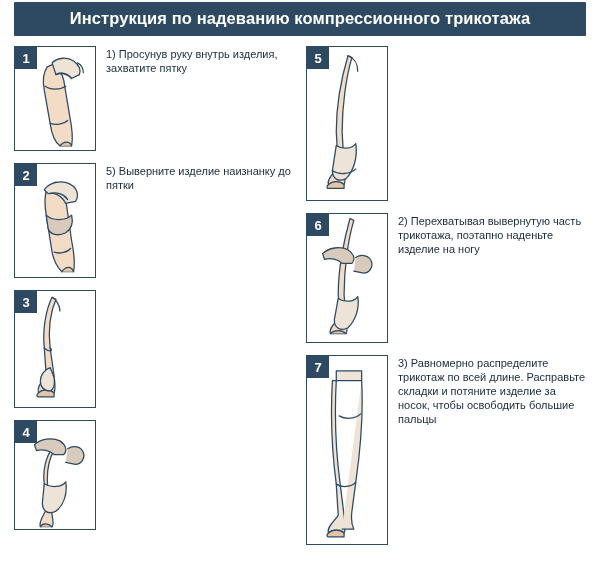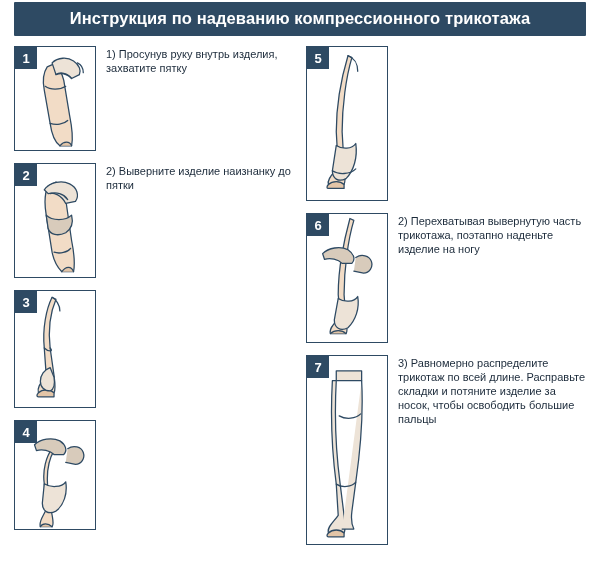--- a/index.html
+++ b/index.html
@@ -129,21 +129,21 @@
             <g fill="none" stroke="#2e4a63" stroke-width="1.3" stroke-linejoin="round" stroke-linecap="round">
               <path d="M34 22 C30 30 30 40 32 52 L38 90 C40 100 44 106 48 110 L60 110 C62 100 60 88 58 78 L52 36 C50 28 46 22 42 18 Z" fill="#f2dcc6"></path>
               <path d="M30 26 C36 18 48 16 56 20 C64 24 66 32 62 38 L52 40 C48 32 40 28 34 30 Z" fill="#ede3d7"></path>
               <path d="M32 52 C38 58 52 58 58 52 C60 60 58 66 52 70 C44 74 36 72 34 66 Z" fill="#d8cbbb"></path>
               <path d="M48 110 C52 104 58 104 60 110" fill="#e3c5a7"></path>
               <path d="M36 30 C42 28 50 30 54 36"></path>
               <path d="M40 90 C46 92 54 90 57 86"></path>
             </g>
           </svg>
         </div>
-        <div class="step-text">2) Выверните изделие наизнанку до пятки</div>
+        <div class="step-text">5) Выверните изделие наизнанку до пятки</div>
       </div>
 
       <div class="step">
         <div class="figure h3">
           <div class="badge">3</div>
           <svg viewBox="0 0 82 118">
             <g fill="none" stroke="#2e4a63" stroke-width="1.3" stroke-linejoin="round" stroke-linecap="round">
               <path d="M42 8 C36 22 34 40 36 58 L40 86 C41 94 42 100 40 104 L24 104 C22 98 28 92 32 86 L30 58 C28 38 32 18 38 6 Z" fill="#f2dcc6"></path>
               <path d="M40 104 C36 100 28 100 24 104 C22 106 22 108 24 108 L40 108 Z" fill="#e3c5a7"></path>
               <path d="M36 78 C30 80 26 86 26 92 C26 98 30 102 36 102 C40 100 41 94 40 88 Z" fill="#ede3d7"></path>

